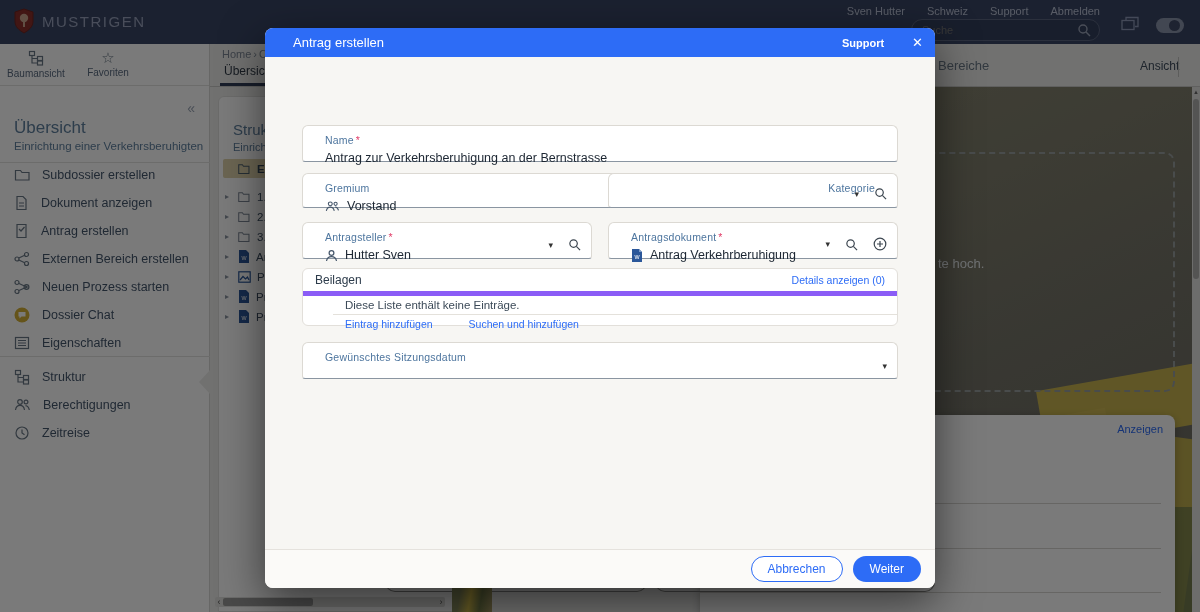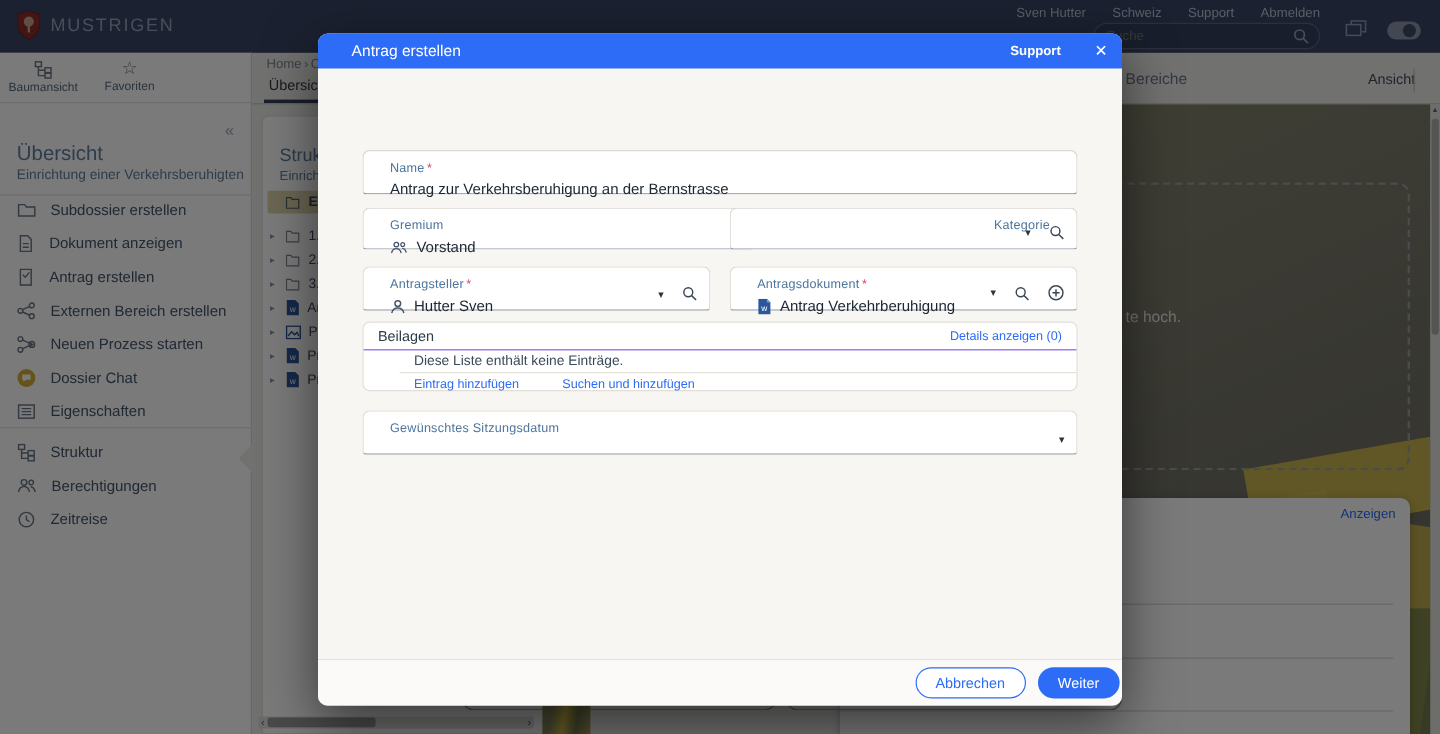--- a/index.html
+++ b/index.html
@@ -105,30 +105,30 @@
   .caret{font-size:9px;color:#333;}
   .f-name{left:37px;top:97px;width:596px;height:37px;}
   .f-gremium{left:37px;top:145px;width:326px;height:35px;}
   .f-kategorie{left:343px;top:145px;width:290px;height:35px;text-align:right;}
   .f-antragsteller{left:37px;top:194px;width:290px;height:37px;}
   .f-antragsdokument{left:343px;top:194px;width:290px;height:37px;}
   .f-datum{left:37px;top:314px;width:596px;height:37px;}
   .beilagen{position:absolute;left:37px;top:240px;width:596px;height:58px;background:#fff;
             border:1px solid #e2dfda;border-radius:6px;}
   .b-head{display:flex;justify-content:space-between;align-items:center;padding:4px 12px 4px 12px;
-          border-bottom:1px solid #8b5cf6;}
+          border-bottom:5px solid #8b5cf6;}
   .b-title{font-size:12px;color:#2c3b4a;}
   .b-details{font-size:10.5px;color:#2d6cf6;cursor:pointer;}
   .b-empty{padding:3px 12px 3px 42px;font-size:11.5px;color:#3c4a58;}
   .b-div2{margin-left:30px;border-top:1px solid #e4e1db;}
   .b-links{padding:3px 12px 0 42px;display:flex;gap:36px;}
   .b-links span{font-size:10.5px;color:#2d6cf6;cursor:pointer;}
   .m-foot{position:absolute;left:0;right:0;bottom:0;height:39px;background:#fbfaf8;
           border-top:1px solid #e5e2dd;border-radius:0 0 8px 8px;display:flex;align-items:center;
-          justify-content:flex-end;gap:10px;padding-right:2px;}
+          justify-content:flex-end;gap:10px;padding-right:14px;}
   .btn-outline{border:1px solid #2d6cf6;color:#2d6cf6;background:#fff;border-radius:15px;
           padding:5px 16px;font-size:12px;font-family:inherit;cursor:pointer;}
   .btn-fill{background:#2d6cf6;color:#fff;border:none;border-radius:15px;padding:6px 17px;
           font-size:12px;font-family:inherit;cursor:pointer;}
   svg{display:block;}
 </style>
 </head>
 <body>
 
 <div class="stage">

